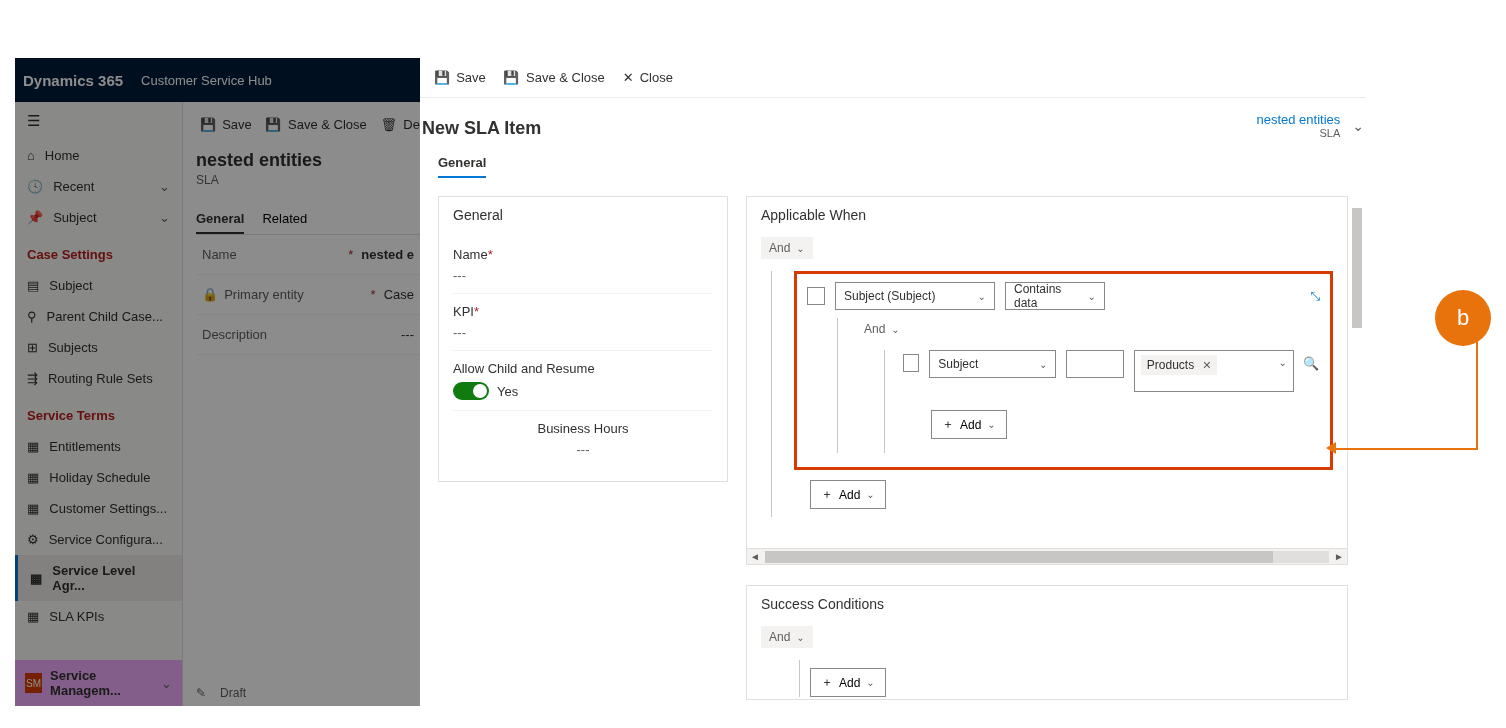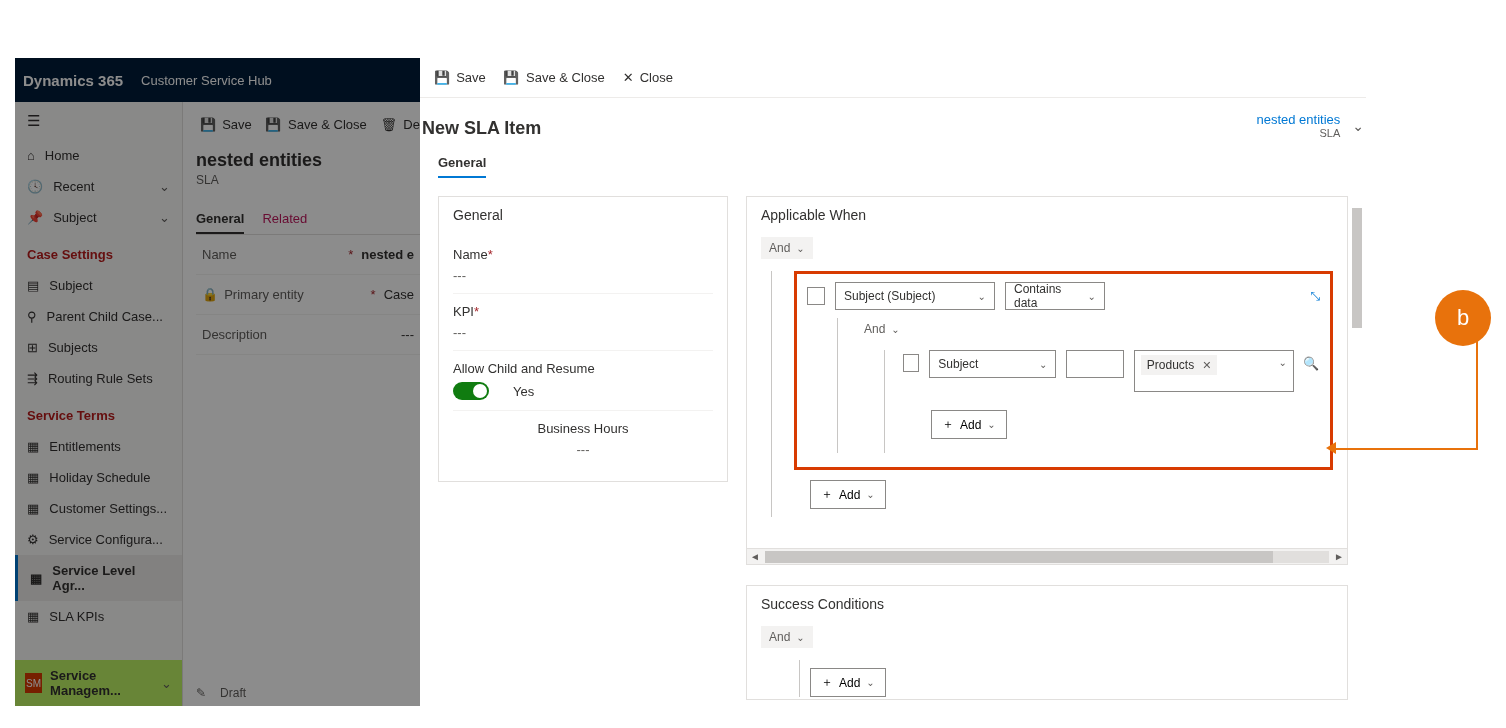--- a/index.html
+++ b/index.html
@@ -16,28 +16,28 @@
 
 .bg-cmdbar { position: absolute; top: 102px; left: 190px; height: 44px; display: flex; align-items: center; gap: 14px; padding: 0 10px; }
 .bg-cmdbar .itm { display: flex; align-items: center; gap: 6px; color: #323130; font-size: 13px; }
 
 .bg-sidebar { position: absolute; top: 102px; left: 15px; width: 168px; height: 604px; border-right: 1px solid #e1dfdd; background: #faf9f8; }
 .bg-sidebar .ham { padding: 10px 12px; font-size: 15px; }
 .bg-sidebar .nav-item { display: flex; align-items: center; gap: 10px; padding: 8px 12px; font-size: 13px; color: #323130; }
 .bg-sidebar .sec-head { padding: 14px 12px 8px; font-size: 13px; font-weight: 600; color: #b91c1c; }
 .bg-sidebar .chev { margin-left: auto; color: #605e5c; }
 .bg-sidebar .active { border-left: 3px solid #0078d4; background: #edebe9; font-weight: 600; }
-.bg-sidebar .footer { position: absolute; bottom: 0; left: 0; width: 100%; display: flex; align-items: center; gap: 8px; padding: 8px 10px; background: #bef264; }
+.bg-sidebar .footer { position: absolute; bottom: 0; left: 0; width: 100%; display: flex; align-items: center; gap: 8px; padding: 8px 10px; background: #f0abfc; }
 .bg-sidebar .footer .badge { background: #d83b01; color: #fff; width: 20px; height: 20px; font-size: 10px; display: flex; align-items: center; justify-content: center; }
 
 .bg-body { position: absolute; top: 150px; left: 196px; width: 224px; }
 .bg-body h2 { font-size: 18px; font-weight: 600; margin-bottom: 2px; }
 .bg-body .sub { font-size: 12px; color: #605e5c; }
 .bg-body .tabs { margin-top: 18px; display: flex; gap: 18px; border-bottom: 1px solid #e1dfdd; }
-.bg-body .tabs .tab { padding: 6px 0; font-size: 13px; color: #be185d; }
+.bg-body .tabs .tab { padding: 6px 0; font-size: 13px; color: #000000; }
 .bg-body .tabs .tab.sel { color: #323130; font-weight: 600; border-bottom: 2px solid #323130; }
 .bg-body .field-row { display: flex; align-items: center; padding: 12px 6px; border-bottom: 1px solid #f3f2f1; }
 .bg-body .field-row .lbl { width: 130px; color: #605e5c; display: flex; align-items: center; gap: 6px; }
 .bg-body .field-row .req { color: #a4262c; margin-left: auto; margin-right: 8px; }
 .bg-body .field-row .val { color: #323130; }
 
 .bg-statusbar { position: absolute; top: 686px; left: 196px; display: flex; align-items: center; gap: 14px; color: #605e5c; font-size: 12px; }
 
 
 .fg-panel { position: absolute; top: 58px; left: 420px; width: 946px; height: 648px; background: #fff; z-index: 10; }
@@ -59,21 +59,21 @@
 .card { border: 1px solid #e1dfdd; background: #fff; }
 .card .card-title { padding: 10px 14px; font-size: 14px; color: #323130; }
 .card .card-body { padding: 4px 14px 14px; }
 
 .gen-card { width: 290px; align-self: flex-start; }
 .gen-card .frow { padding: 10px 0; border-bottom: 1px solid #f3f2f1; }
 .gen-card .frow:last-child { border-bottom: none; text-align: center; }
 .gen-card .flabel { font-size: 13px; color: #323130; }
 .gen-card .req { color: #a4262c; }
 .gen-card .fval { font-size: 13px; color: #605e5c; margin-top: 6px; }
-.toggle { display: flex; align-items: center; gap: 24px; margin-top: 6px; }
+.toggle { display: flex; align-items: center; gap: 8px; margin-top: 6px; }
 .toggle .sw { width: 36px; height: 18px; background: #107c10; border-radius: 10px; position: relative; }
 .toggle .sw::after { content: ""; position: absolute; right: 2px; top: 2px; width: 14px; height: 14px; border-radius: 50%; background: #fff; }
 
 .right-col { flex: 1; display: flex; flex-direction: column; gap: 20px; overflow: hidden; }
 .app-card { height: 370px; position: relative; overflow: hidden; }
 .logic-area { padding: 6px 4px; }
 .op-btn { display: inline-flex; align-items: center; gap: 6px; padding: 4px 8px; background: #f3f2f1; border: none; font-size: 12px; cursor: pointer; color: #605e5c; }
 .op-btn .chev { font-size: 10px; }
 
 .highlight-box { border: 3px solid #d83b01; padding: 8px 10px 14px; margin: 12px 0 10px 22px; }

